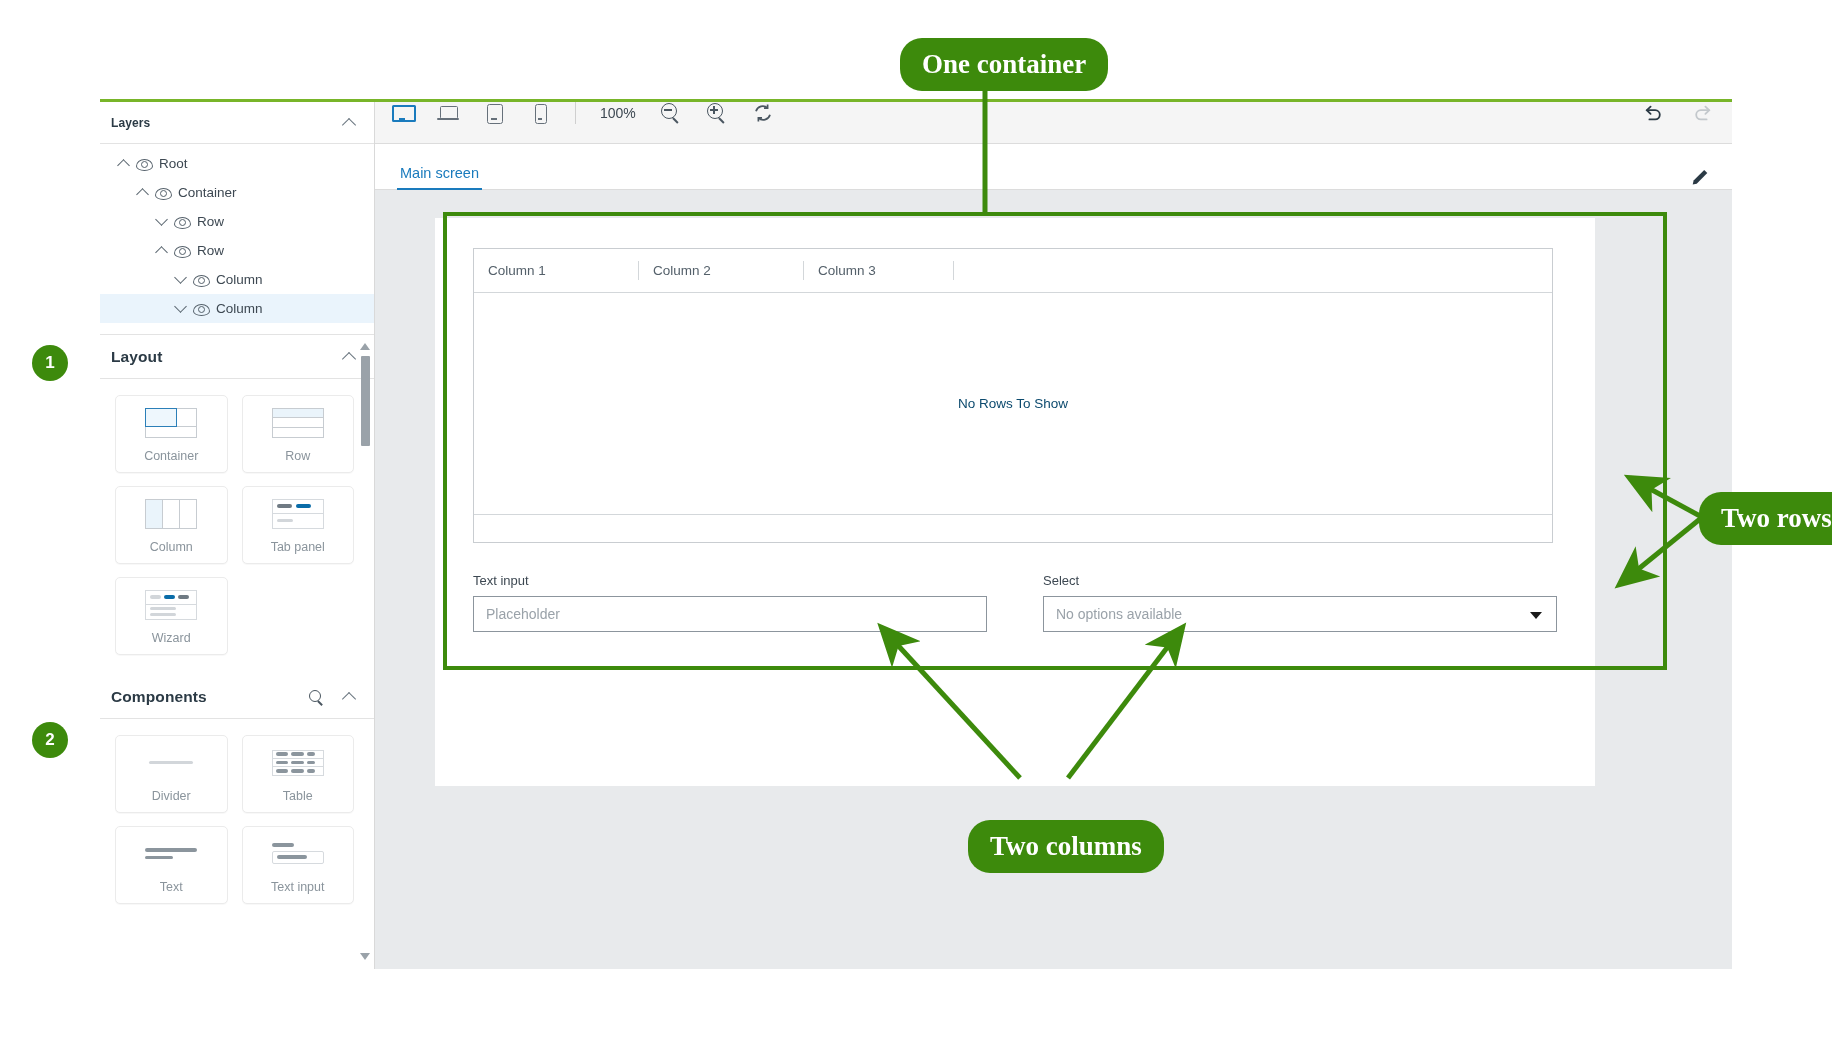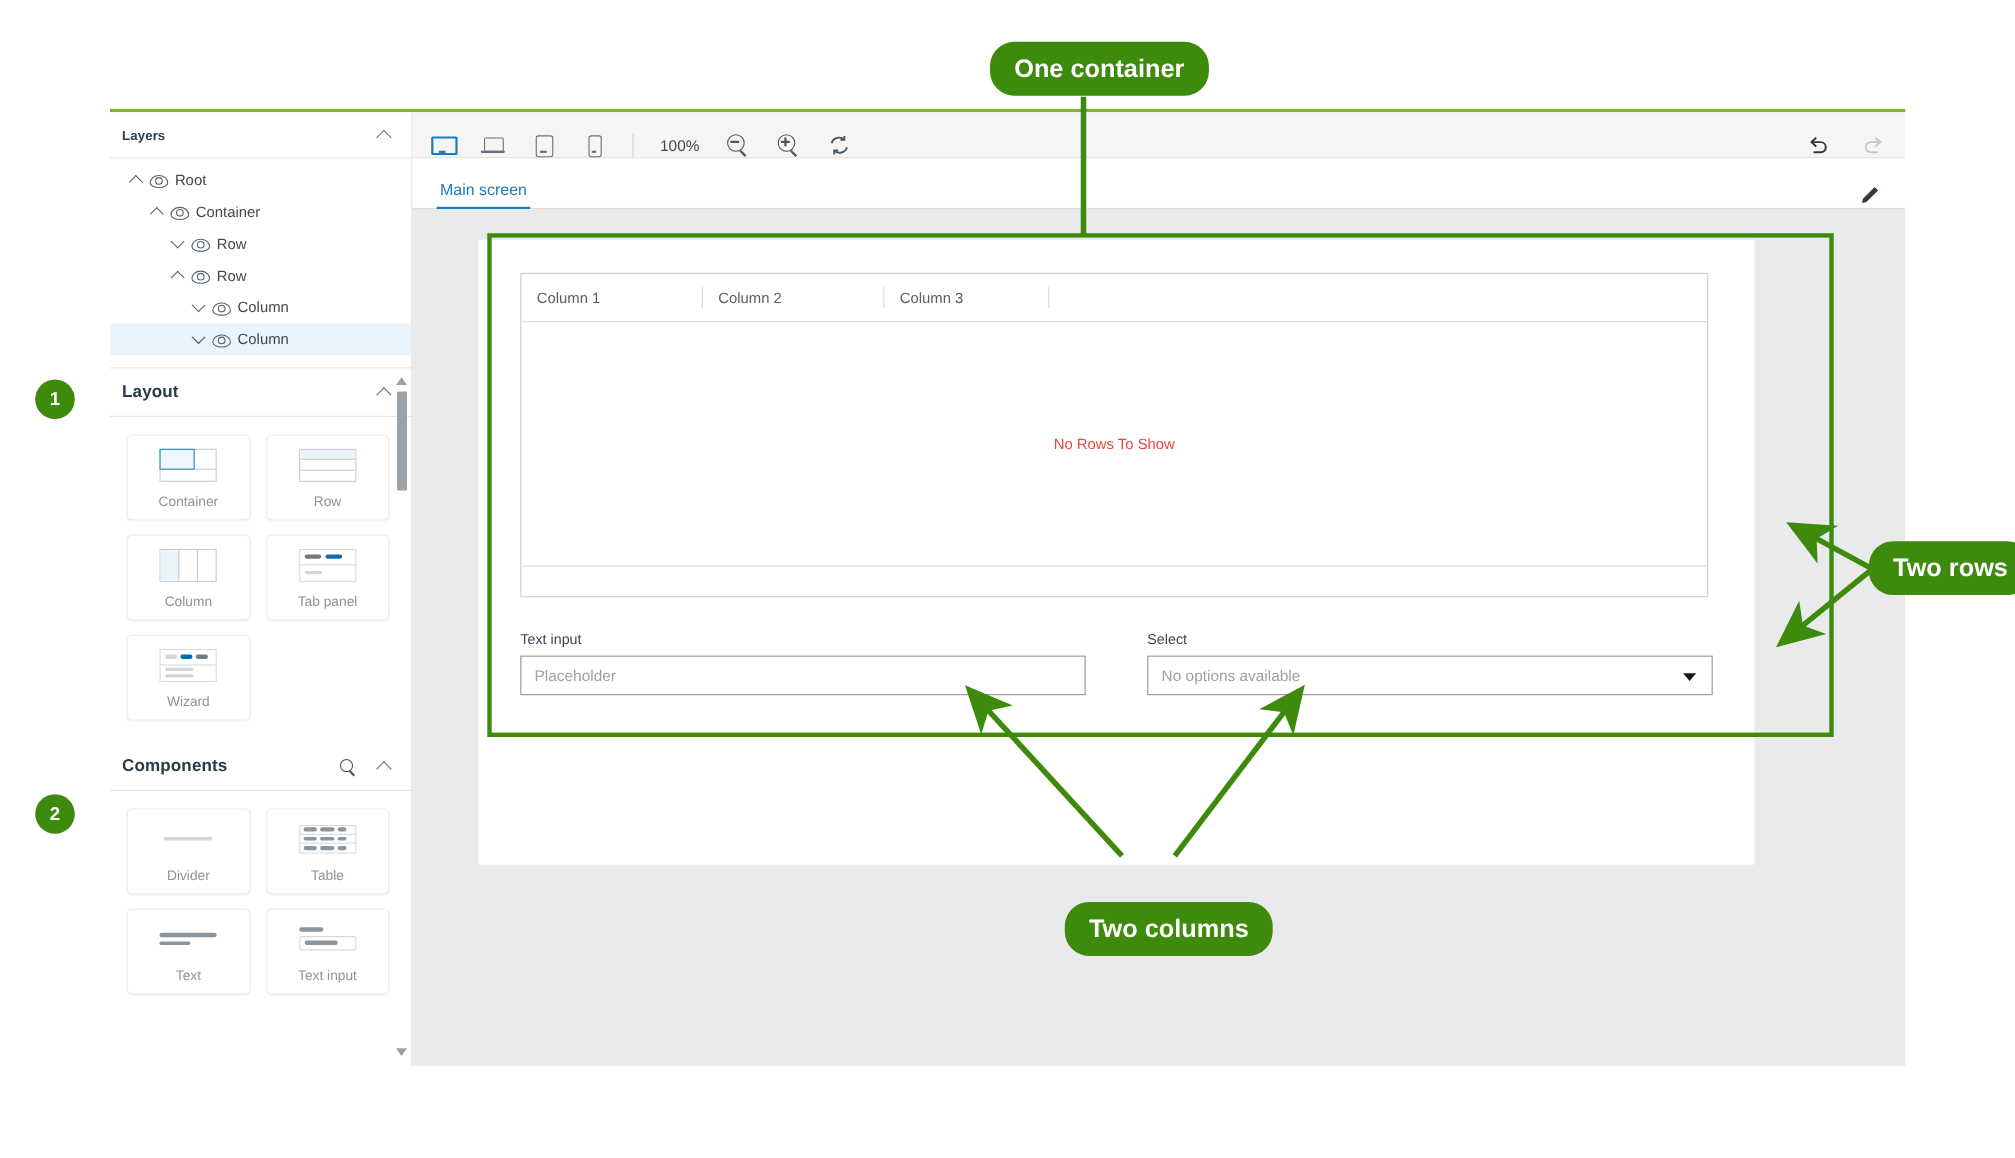--- a/index.html
+++ b/index.html
@@ -189,21 +189,21 @@
     position:absolute; left:1px; top:14px; width:9px; height:90px;
     background:#9aa2a9; border-radius:1px; cursor:pointer;
   }
 
   
   .main { flex:1; display:flex; flex-direction:column; min-width:0; position:relative; }
 
   .toolbar {
     height: 42px; background: #f5f5f5;
     border-bottom: 1px solid #dcdcdc;
-    display:flex; align-items:flex-end; padding: 0 18px 0 16px;
+    display:flex; align-items:flex-start; padding: 0 18px 0 16px;
   }
   .tb-left { display:flex; align-items:center; gap: 24px; }
   .tb-right { margin-left:auto; display:flex; align-items:center; gap: 28px; }
   .tb-btn { cursor:pointer; position:relative; width:22px; height:22px; flex:none; }
 
   
   .ic-desktop::before{content:"";position:absolute;left:1px;top:3px;width:20px;height:13px;border:2px solid #1a7bbd;border-radius:1.5px;}
   .ic-desktop::after{content:"";position:absolute;left:8px;top:16px;width:6px;height:4px;background:#1a7bbd;}
   .ic-laptop::before{content:"";position:absolute;left:3px;top:4px;width:16px;height:11px;border:1.8px solid #66707a;border-radius:1.5px;}
   .ic-laptop::after{content:"";position:absolute;left:0px;top:16px;width:22px;height:2px;background:#66707a;border-radius:1px;}
@@ -251,21 +251,21 @@
     border-bottom:1px solid #d3d7da;
   }
   .gcell {
     font-size:13.5px; color:#54606a; padding-left:14px;
     display:flex; align-items:center; height:100%; position:relative;
   }
   .gcell::after {
     content:""; position:absolute; right:0; top:12px; bottom:12px; width:1px; background:#d3d7da;
   }
   .grid-body { height: calc(100% - 44px - 28px); display:flex; align-items:center; justify-content:center; }
-  .empty-msg { font-size:13.5px; color:#ef4444; }
+  .empty-msg { font-size:13.5px; color:#0c4a6e; }
   .grid-foot { height:28px; border-top:1px solid #d3d7da; }
 
   
   .form-row { position:absolute; left:38px; top:355px; right:38px; display:flex; gap: 56px; }
   .field { flex:1; }
   .f-label { font-size:13px; color:#3d4852; margin-bottom:8px; }
   .f-input {
     height: 36px; border:1px solid #8c959d; background:#fff;
     display:flex; align-items:center; padding: 0 12px;
     font-size:14px; color:#9aa2a9; cursor:text;
@@ -281,23 +281,23 @@
     border-top:7px solid #1a1a1a;
   }
 
   
   .anno { position:absolute; left:0; top:0; width:1832px; height:1053px; pointer-events:none; }
   .hl-box {
     position:absolute; border: 4px solid #3d8a0c; pointer-events:none;
   }
   .callout {
     position:absolute; background:#3d8a0c; color:#fff;
-    font-size:23px; font-weight:bold; border-radius:22px;
+    font-size:27px; font-weight:bold; border-radius:22px;
     padding: 11px 22px; white-space:nowrap;
-    display:flex; align-items:center; justify-content:center;
+    display:flex; align-items:center; justify-content:center;font-family:Liberation Serif, serif;
   }
   .badge {
     position:absolute; width:36px; height:36px; border-radius:50%;
     background:#3d8a0c; color:#fff; font-size:17px; font-weight:bold;
     display:flex; align-items:center; justify-content:center;
   }
 </style>
 </head>
 <body>
 

